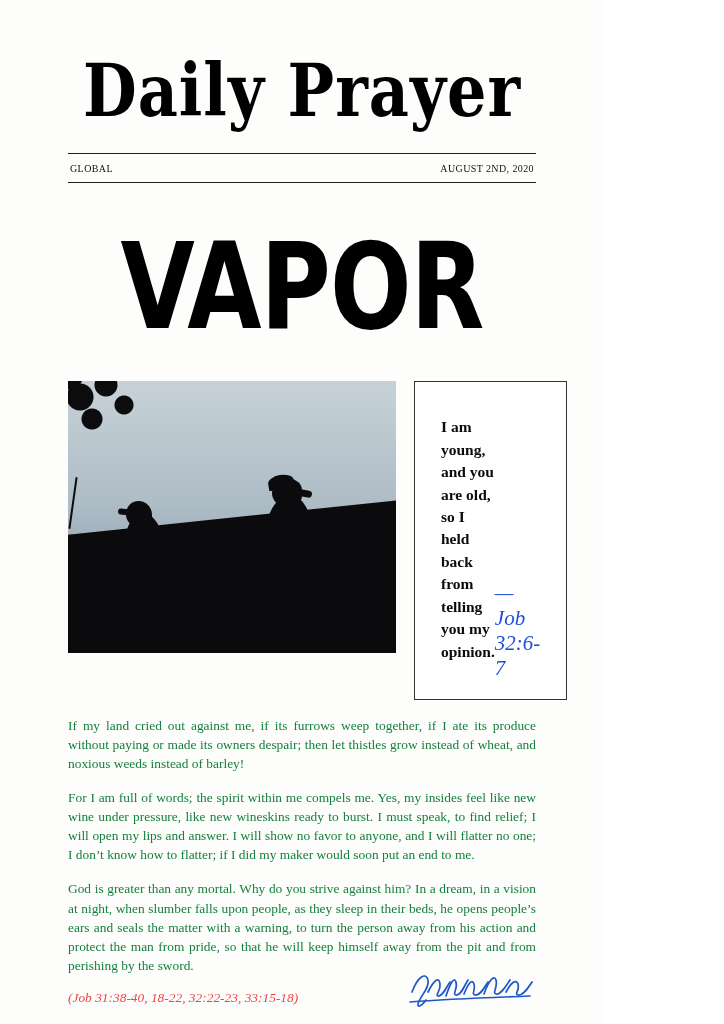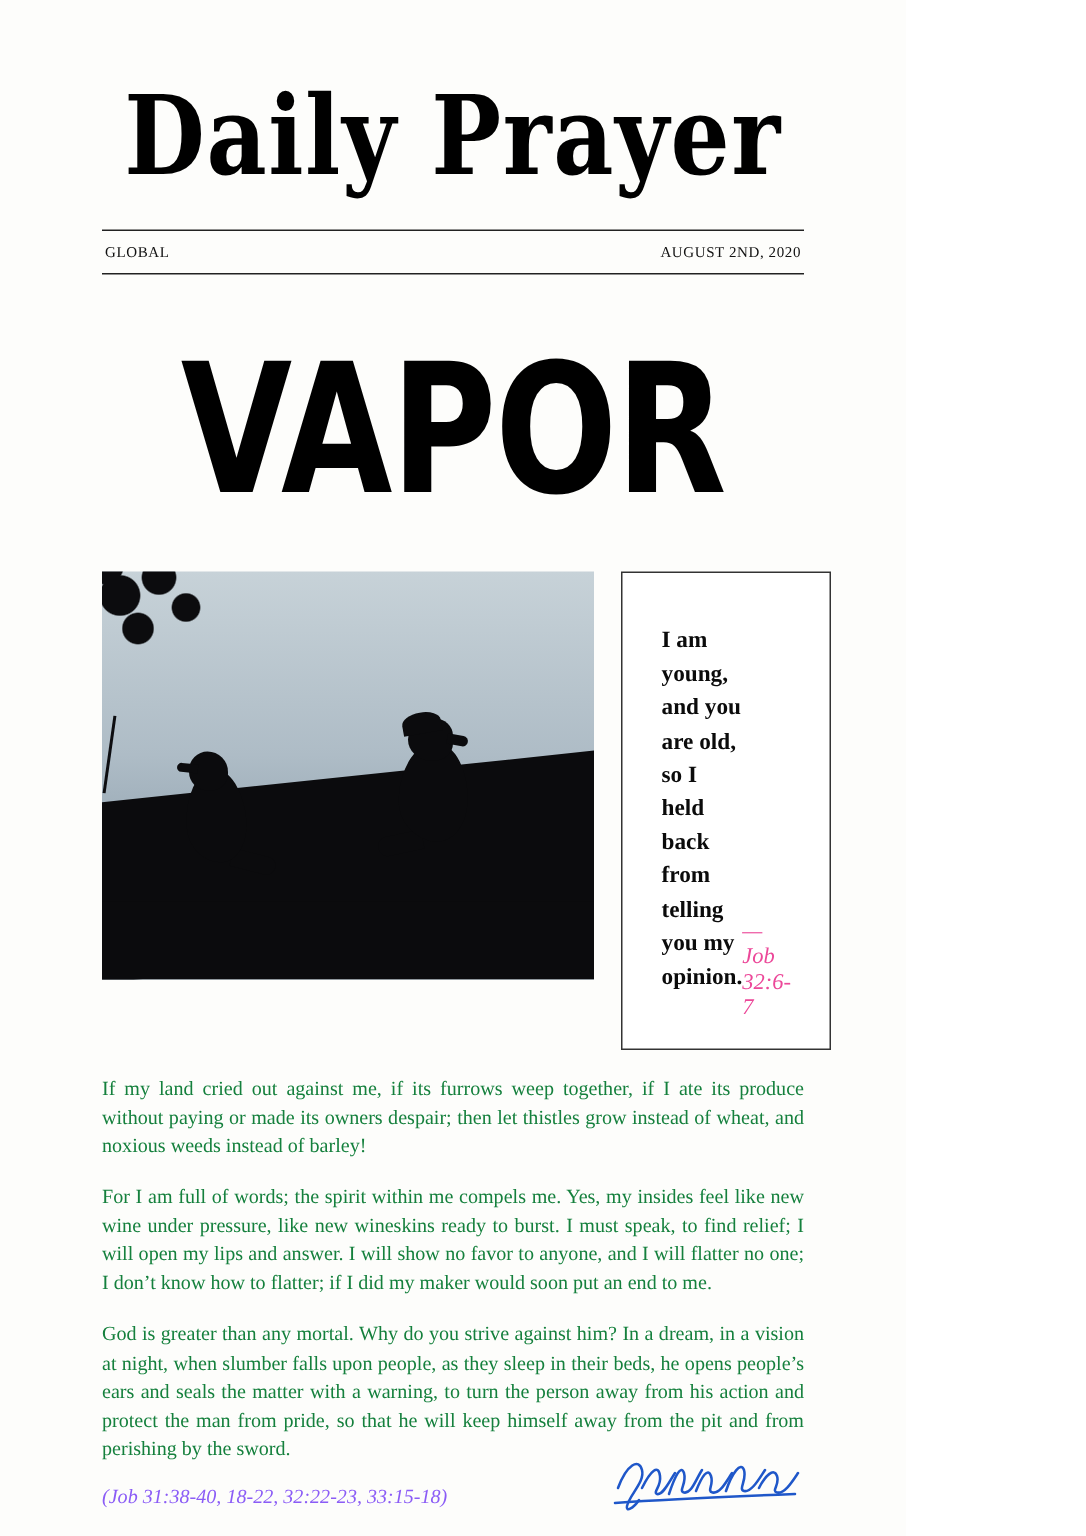--- a/index.html
+++ b/index.html
@@ -220,44 +220,44 @@
     font-family: "Liberation Serif", serif;
     font-weight: 700;
     font-size: 15.5px;
     line-height: 1.45;
     margin: 0 0 18px 0;
     color: #0b0b0b;
   }
   .quote-src {
     font-family: "Liberation Serif", serif;
     font-style: italic;
-    font-size: 15px;
+    font-size: 21px;
     margin-top: auto;
     padding-top: 10px;
-    color: #ec4899;
+    color: #1d4ed8;
   }
 
   
   .body-copy {
     margin-top: 16px;
   }
   .body-copy p {
     font-family: "Liberation Serif", serif;
     font-size: 13.4px;
     line-height: 1.42;
     text-align: justify;
     margin: 0 0 15px 0;
     color: #15803d;
   }
   .ref-line {
     font-family: "Liberation Serif", serif;
     font-style: italic;
     font-size: 13.4px;
     margin-top: 4px;
-    color: #8b5cf6;
+    color: #ef4444;
   }
 
   
   .sig-wrap {
     position: relative;
     height: 10px;
   }
   .signature {
     position: absolute;
     right: 0;

